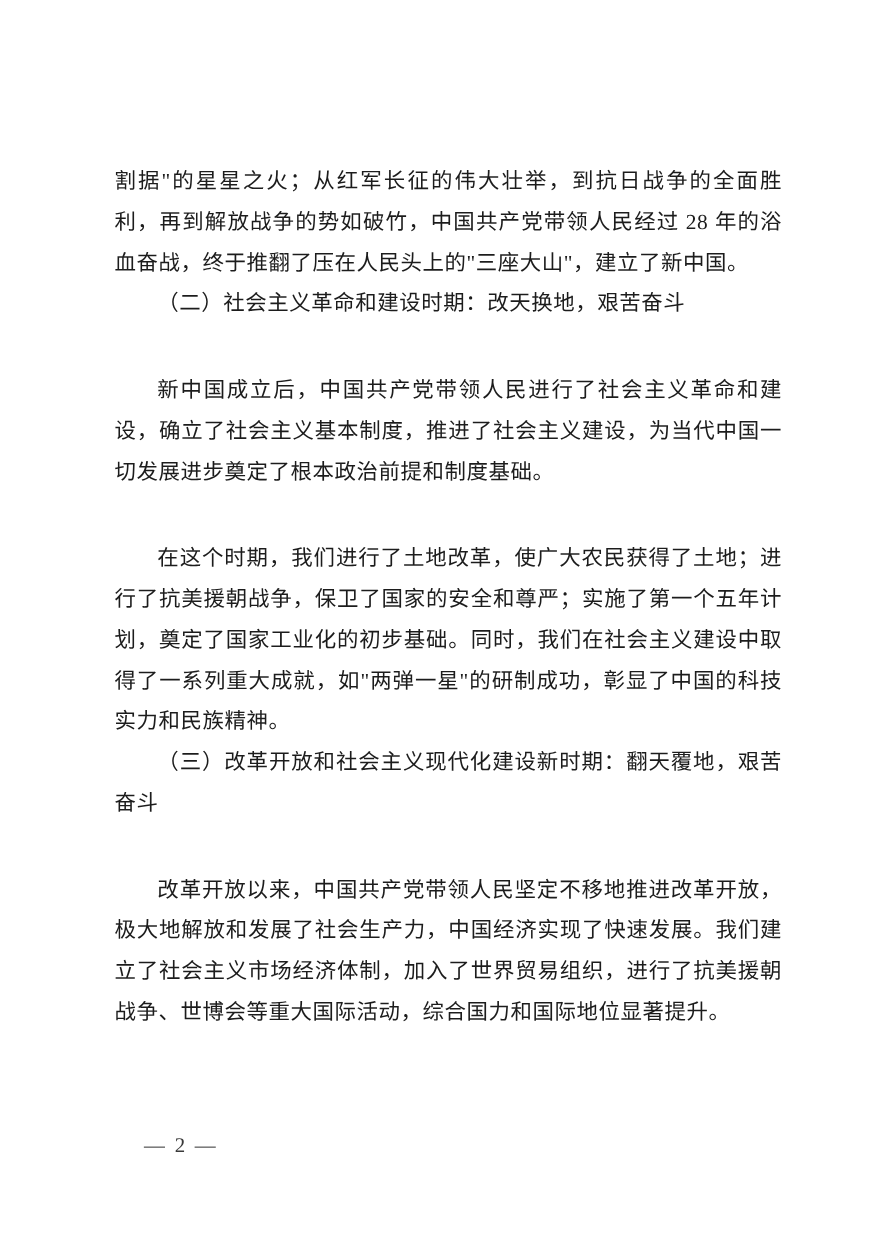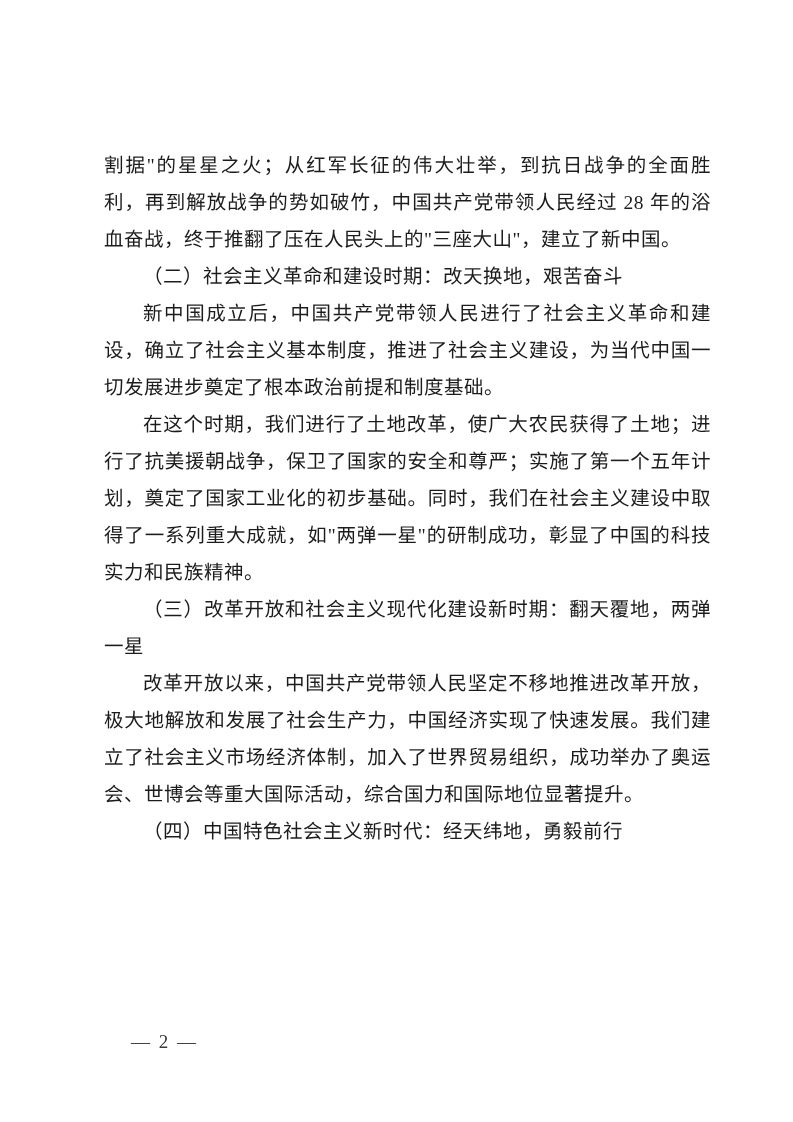--- a/index.html
+++ b/index.html
@@ -27,20 +27,21 @@
     padding: 0;
     font-size: 19.5px;
     line-height: 37px;
     text-align: justify;
     text-justify: inter-character;
     letter-spacing: 0.5px;
     word-break: break-all;
   }
   .content p.indent {
     text-indent: 2em;
+    margin-top: 42px;
   }
   .content p.heading {
     font-weight: normal;
     text-indent: 2em;
   }
   .footer {
     position: absolute;
     left: 131px;
     top: 1031px;
     font-size: 19px;
@@ -51,20 +52,19 @@
 </style>
 </head>
 <body>
 
 <div class="page">
   <div class="content">
     <p>割据"的星星之火；从红军长征的伟大壮举，到抗日战争的全面胜利，再到解放战争的势如破竹，中国共产党带领人民经过 28 年的浴血奋战，终于推翻了压在人民头上的"三座大山"，建立了新中国。</p>
     <p class="heading">（二）社会主义革命和建设时期：改天换地，艰苦奋斗</p>
     <p class="indent">新中国成立后，中国共产党带领人民进行了社会主义革命和建设，确立了社会主义基本制度，推进了社会主义建设，为当代中国一切发展进步奠定了根本政治前提和制度基础。</p>
     <p class="indent">在这个时期，我们进行了土地改革，使广大农民获得了土地；进行了抗美援朝战争，保卫了国家的安全和尊严；实施了第一个五年计划，奠定了国家工业化的初步基础。同时，我们在社会主义建设中取得了一系列重大成就，如"两弹一星"的研制成功，彰显了中国的科技实力和民族精神。</p>
-    <p class="heading">（三）改革开放和社会主义现代化建设新时期：翻天覆地，两弹一星</p>
-    <p class="indent">改革开放以来，中国共产党带领人民坚定不移地推进改革开放，极大地解放和发展了社会生产力，中国经济实现了快速发展。我们建立了社会主义市场经济体制，加入了世界贸易组织，成功举办了奥运会、世博会等重大国际活动，综合国力和国际地位显著提升。</p>
-    <p class="heading">（四）中国特色社会主义新时代：经天纬地，勇毅前行</p>
+    <p class="heading">（三）改革开放和社会主义现代化建设新时期：翻天覆地，艰苦奋斗</p>
+    <p class="indent">改革开放以来，中国共产党带领人民坚定不移地推进改革开放，极大地解放和发展了社会生产力，中国经济实现了快速发展。我们建立了社会主义市场经济体制，加入了世界贸易组织，进行了抗美援朝战争、世博会等重大国际活动，综合国力和国际地位显著提升。</p>
   </div>
   <div class="footer">
     <span>— 2 —</span>
   </div>
 </div>
 
 </body></html>

